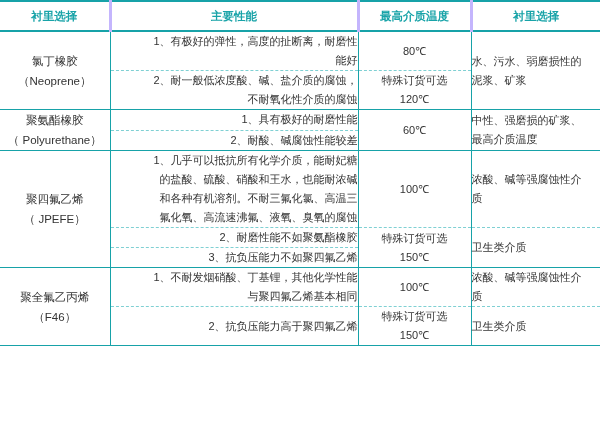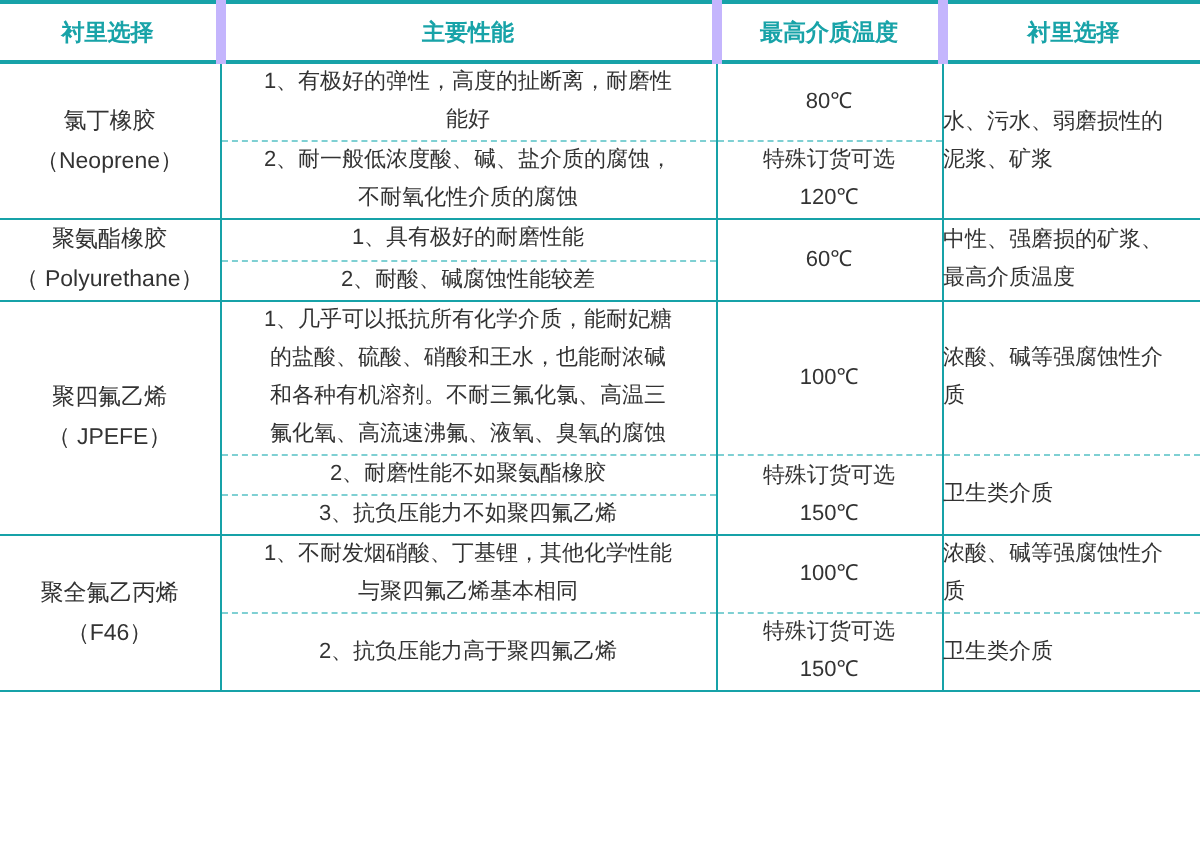--- a/index.html
+++ b/index.html
@@ -40,21 +40,21 @@
     background: #ffffff;
     color: #18a3a8;
     font-weight: bold;
     font-size: 11.5px;
     text-align: center;
     height: 28px;
     border-top: 2px solid #17a2a8;
     border-bottom: 2px solid #17a2a8;
   }
   tr.head td.hsep {
-    border-left: 5px solid #c4b5fd;
+    border-left: 3px solid #c4b5fd;
   }
 
   
   td.cell {
     font-size: 11px;
     line-height: 19px;
     border-bottom: 1px solid #17a2a8;
   }
   td.vsep {
     border-left: 1px solid #17a2a8;
@@ -64,21 +64,21 @@
   }
 
   td.name {
     text-align: center;
     font-weight: normal;
     color: #333;
     font-size: 11.5px;
     line-height: 20px;
   }
   td.desc {
-    text-align: center;
+    text-align: right;
     padding: 7px 10px 7px 12px;
     color: #333;
   }
   td.temp {
     text-align: center;
     color: #333;
     line-height: 19px;
     padding: 6px 4px;
   }
   td.range {

